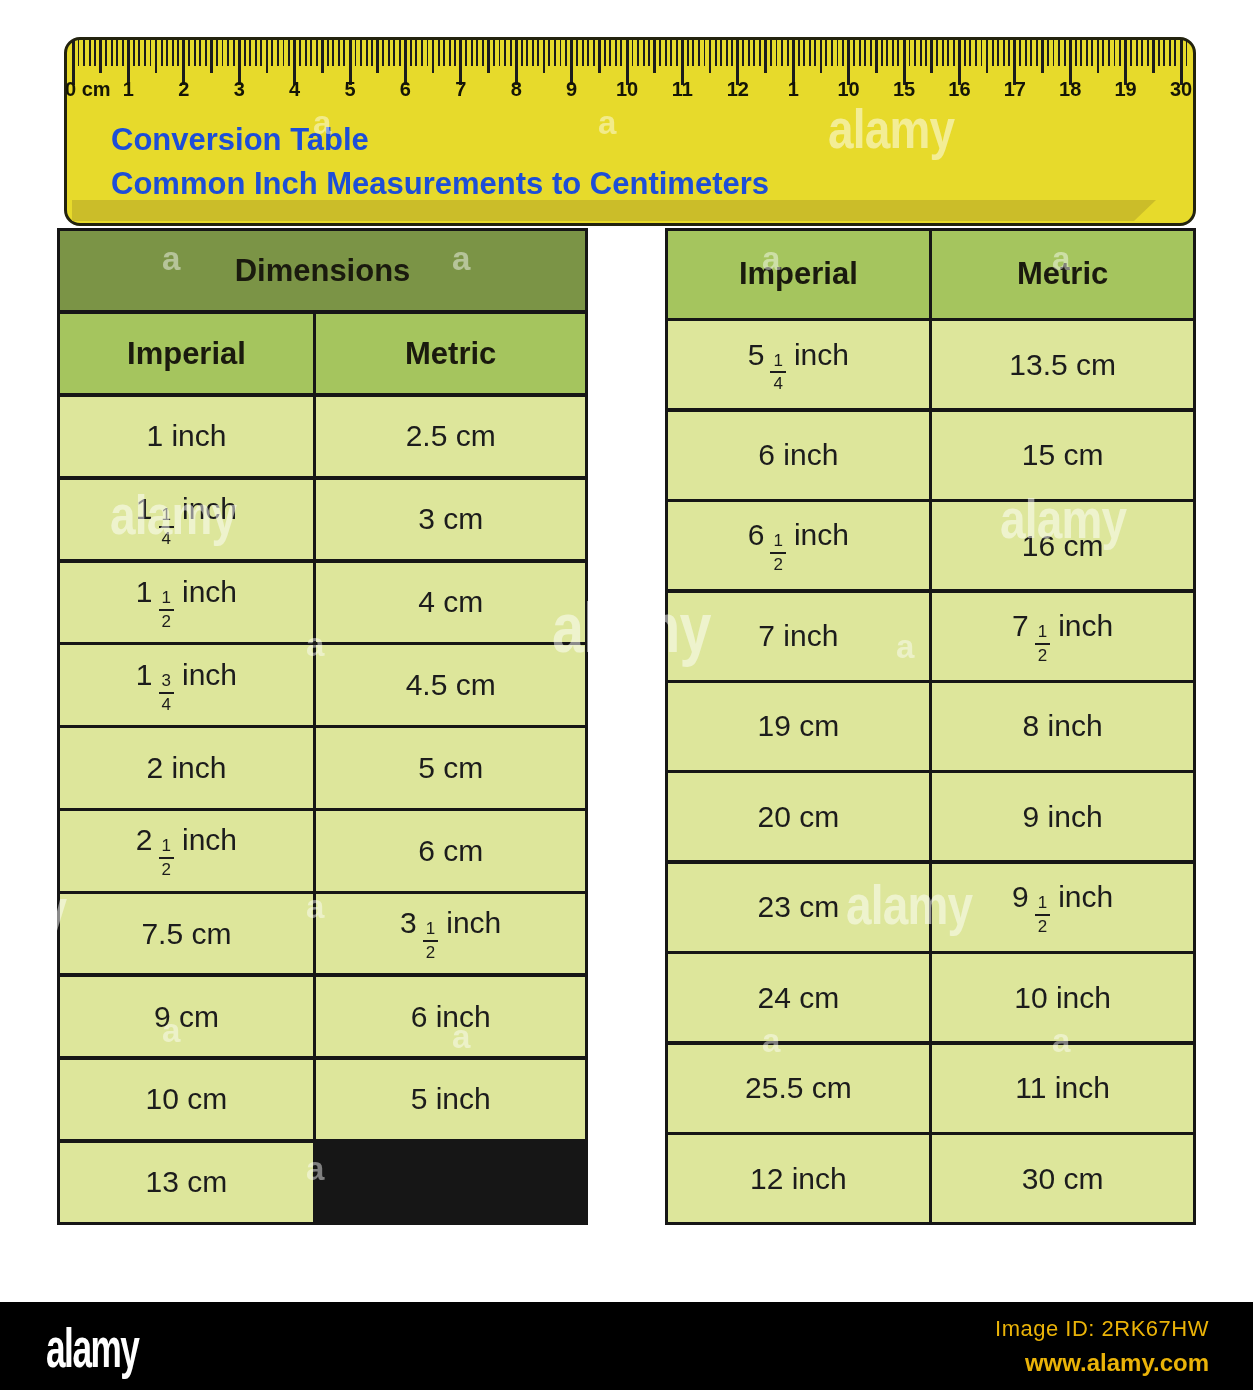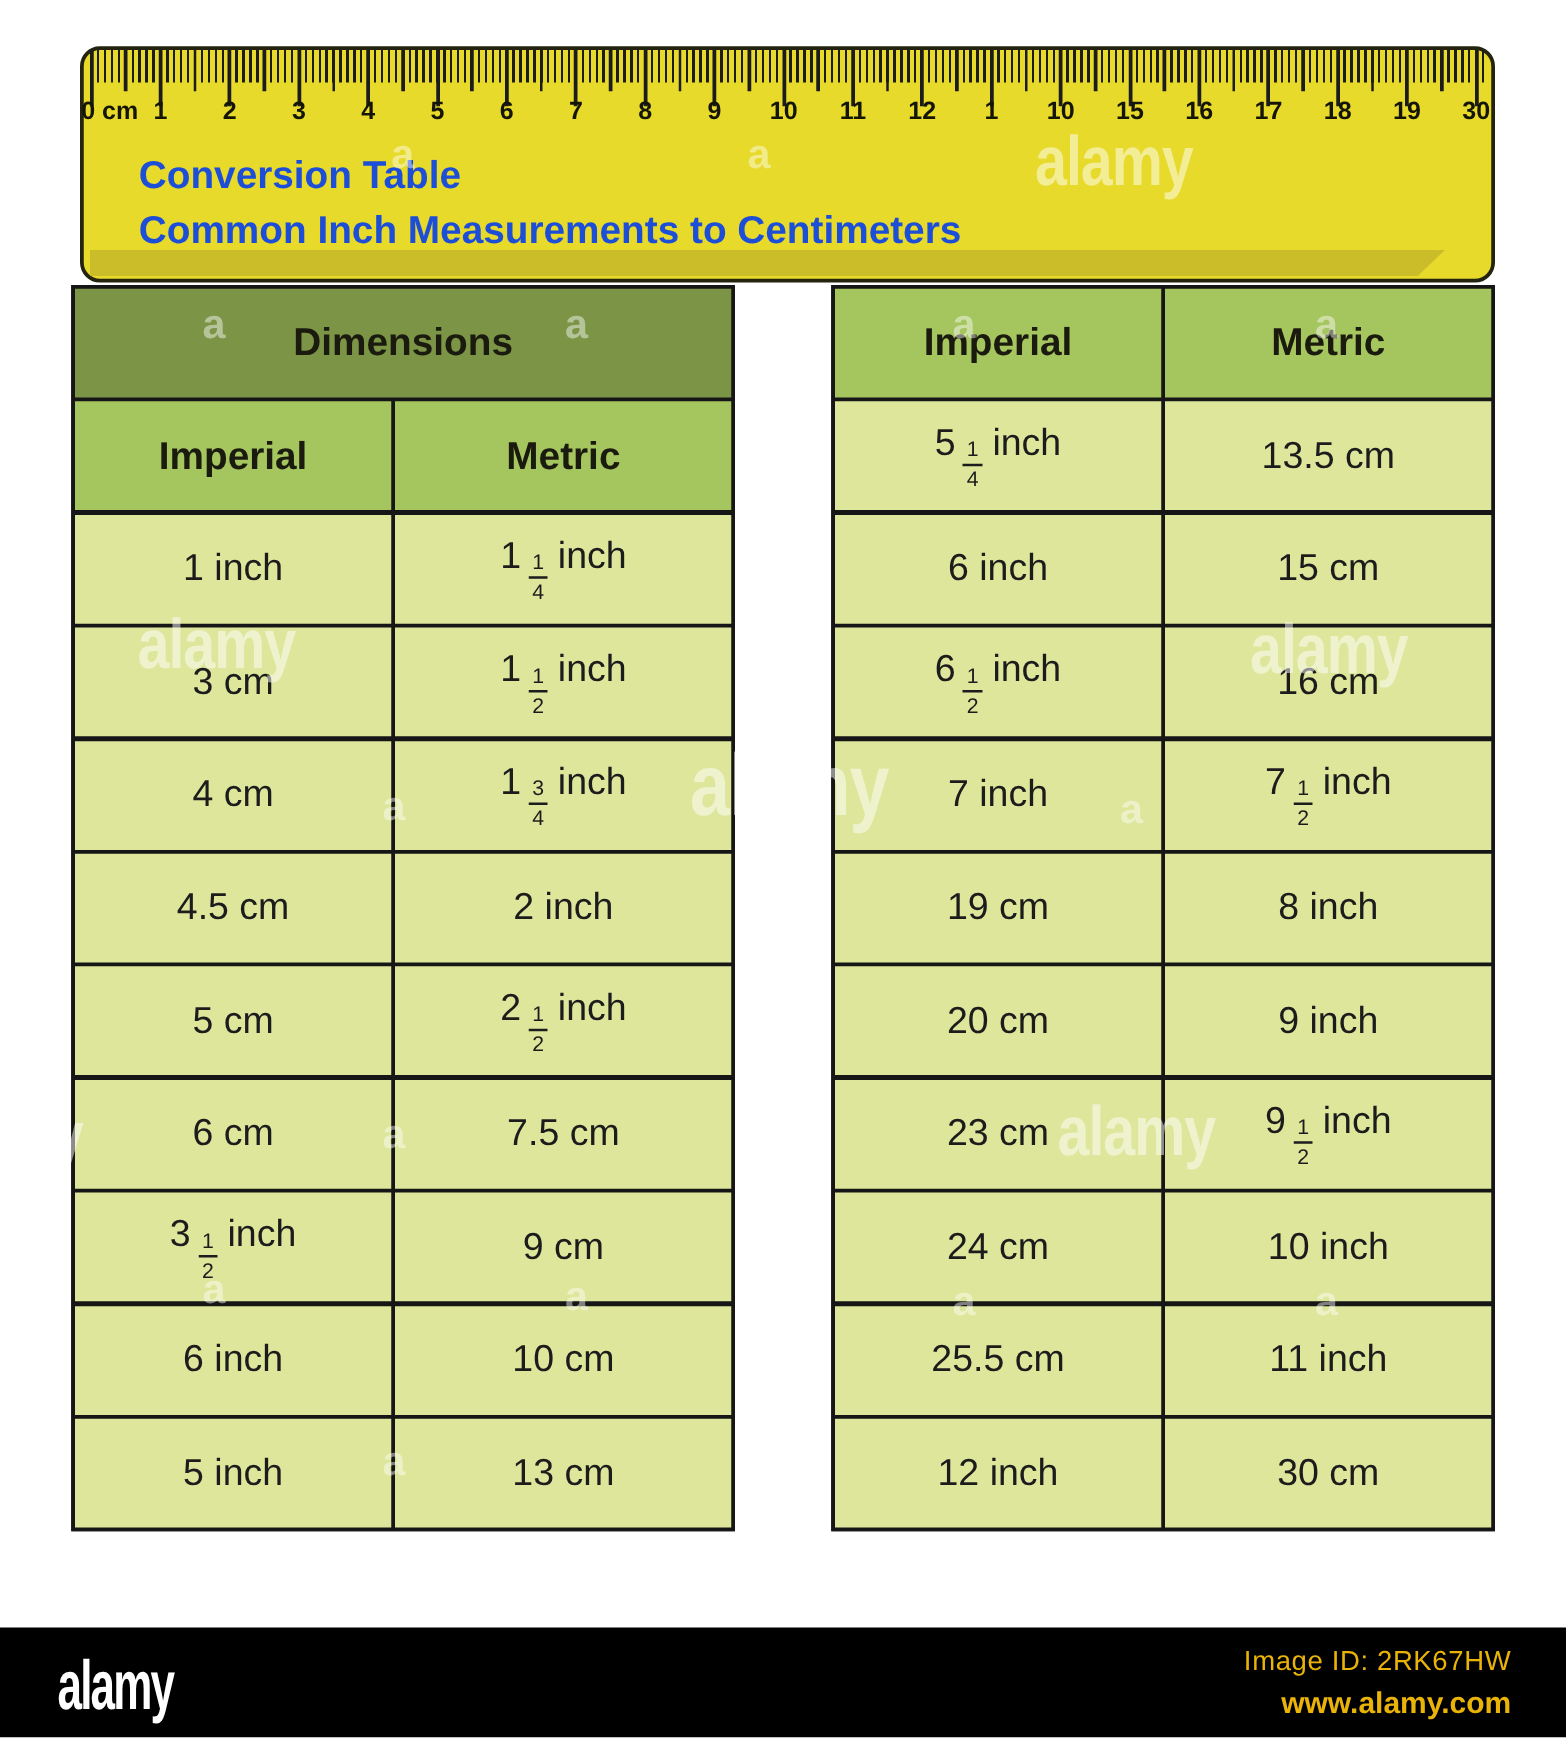--- a/index.html
+++ b/index.html
@@ -160,20 +160,21 @@
   <div class="ruler-strip"></div>
 </div>
 
 <div class="ctable left-t" id="table-left">
     <div class="cell title">Dimensions</div>
     <div class="cell colhead">Imperial</div>
     <div class="cell colhead">Metric</div>
     <div class="cell">
       <span>1 inch</span>
     </div>
+    <div class="cell">2.5 cm</div>
     <div class="cell">
       <span>1<span class="frac">
           <span class="fnum">1</span>
           <span class="fden">4</span>
         </span>inch</span>
     </div>
     <div class="cell">3 cm</div>
     <div class="cell">
       <span>1<span class="frac">
           <span class="fnum">1</span>

